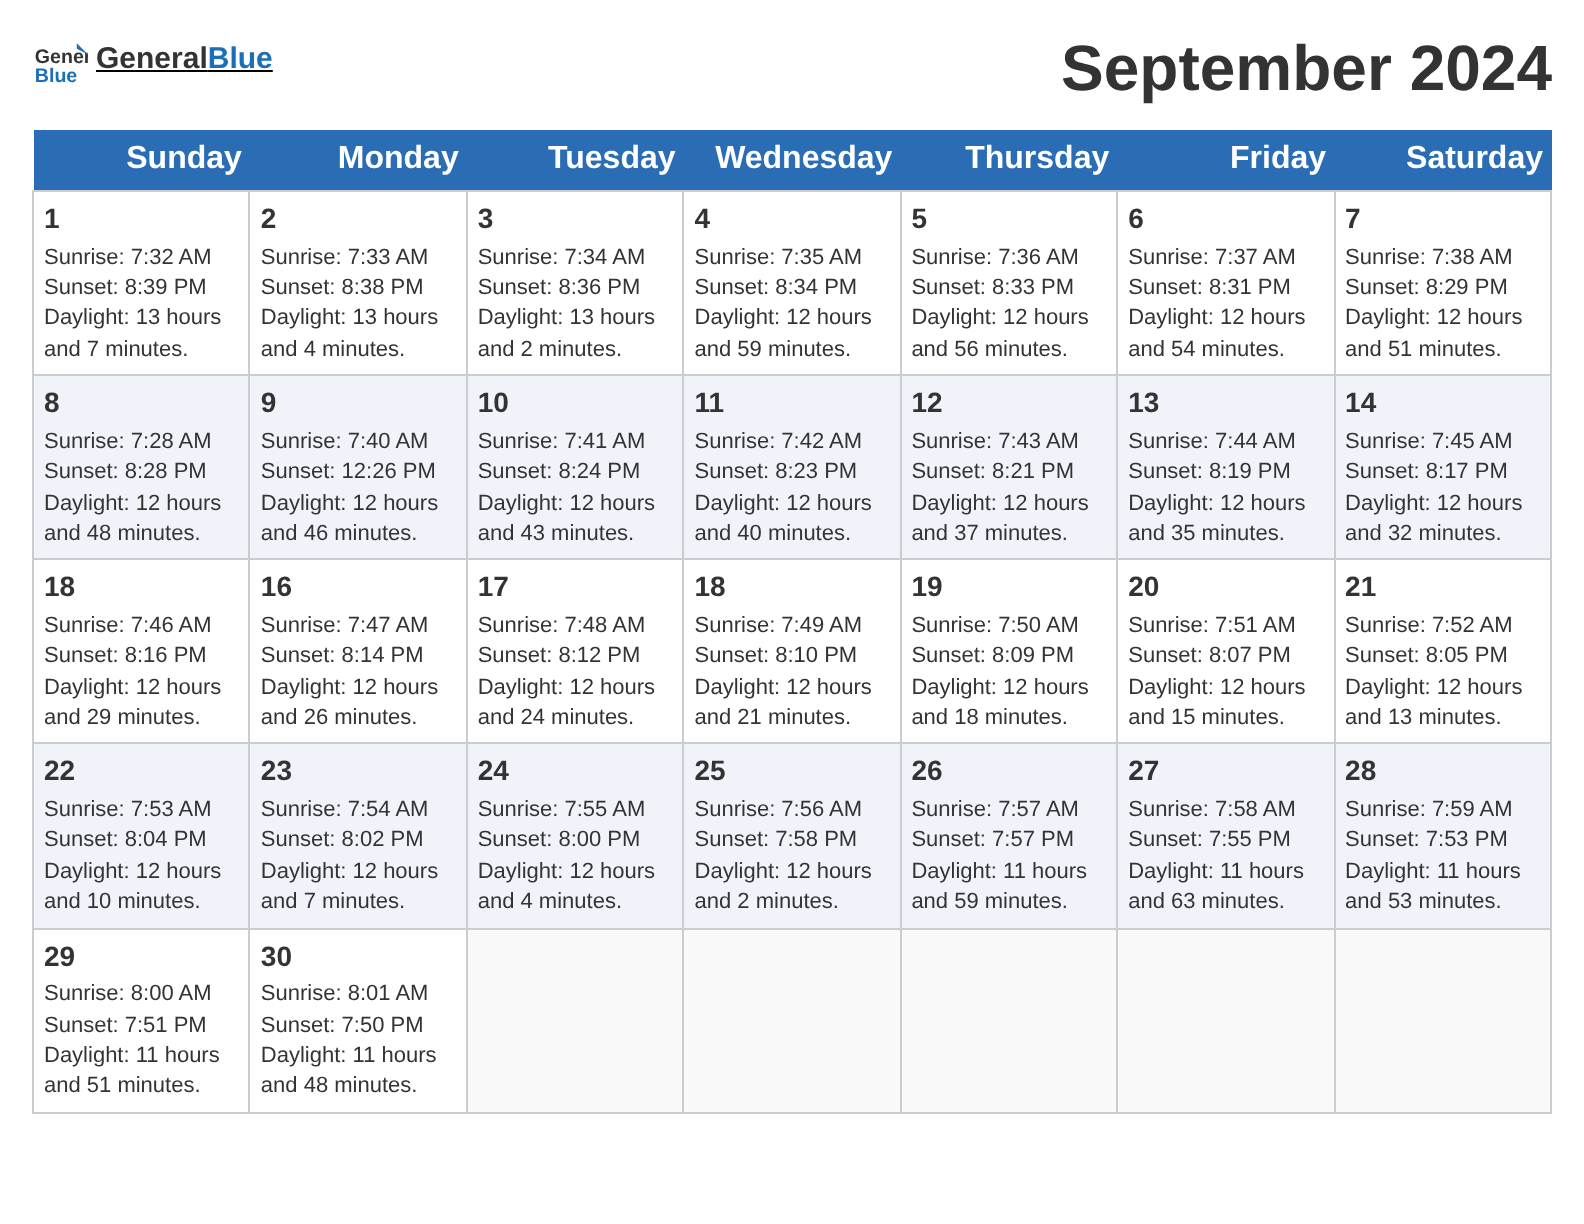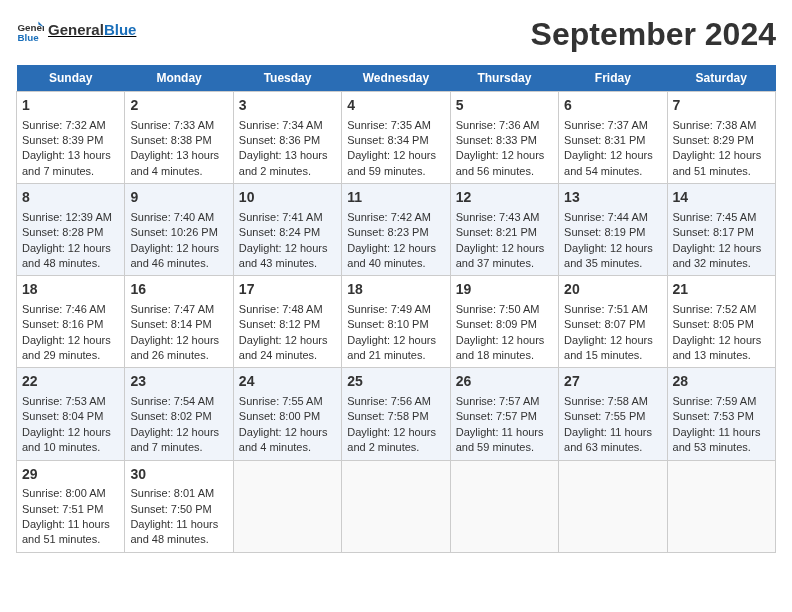--- a/index.html
+++ b/index.html
@@ -39,22 +39,22 @@
     }
     table {
       width: 100%;
       border-collapse: collapse;
       font-size: 11px;
     }
     thead tr th {
       background: #2a6db5;
       color: #fff;
       padding: 6px 4px;
-      text-align: center;
-      font-size: 12px;
+      text-align: right;
+      font-size: 16px;
       font-weight: bold;
     }
     tbody tr td {
       border: 1px solid #ccc;
       vertical-align: top;
       padding: 4px 5px;
       width: 108px;
       min-height: 80px;
       color: #333;
       line-height: 1.4;
@@ -155,28 +155,28 @@
         <td>
           <span class="day-num">7</span>
           <div>Sunrise: 7:38 AM</div>
           <div>Sunset: 8:29 PM</div>
           <div>Daylight: 12 hours and 51 minutes.</div>
         </td>
       </tr>
       <tr>
         <td>
           <span class="day-num">8</span>
-          <div>Sunrise: 12:39 AM</div>
+          <div>Sunrise: 7:28 AM</div>
           <div>Sunset: 8:28 PM</div>
           <div>Daylight: 12 hours and 48 minutes.</div>
         </td>
         <td>
           <span class="day-num">9</span>
           <div>Sunrise: 7:40 AM</div>
-          <div>Sunset: 10:26 PM</div>
+          <div>Sunset: 12:26 PM</div>
           <div>Daylight: 12 hours and 46 minutes.</div>
         </td>
         <td>
           <span class="day-num">10</span>
           <div>Sunrise: 7:41 AM</div>
           <div>Sunset: 8:24 PM</div>
           <div>Daylight: 12 hours and 43 minutes.</div>
         </td>
         <td>
           <span class="day-num">11</span>

